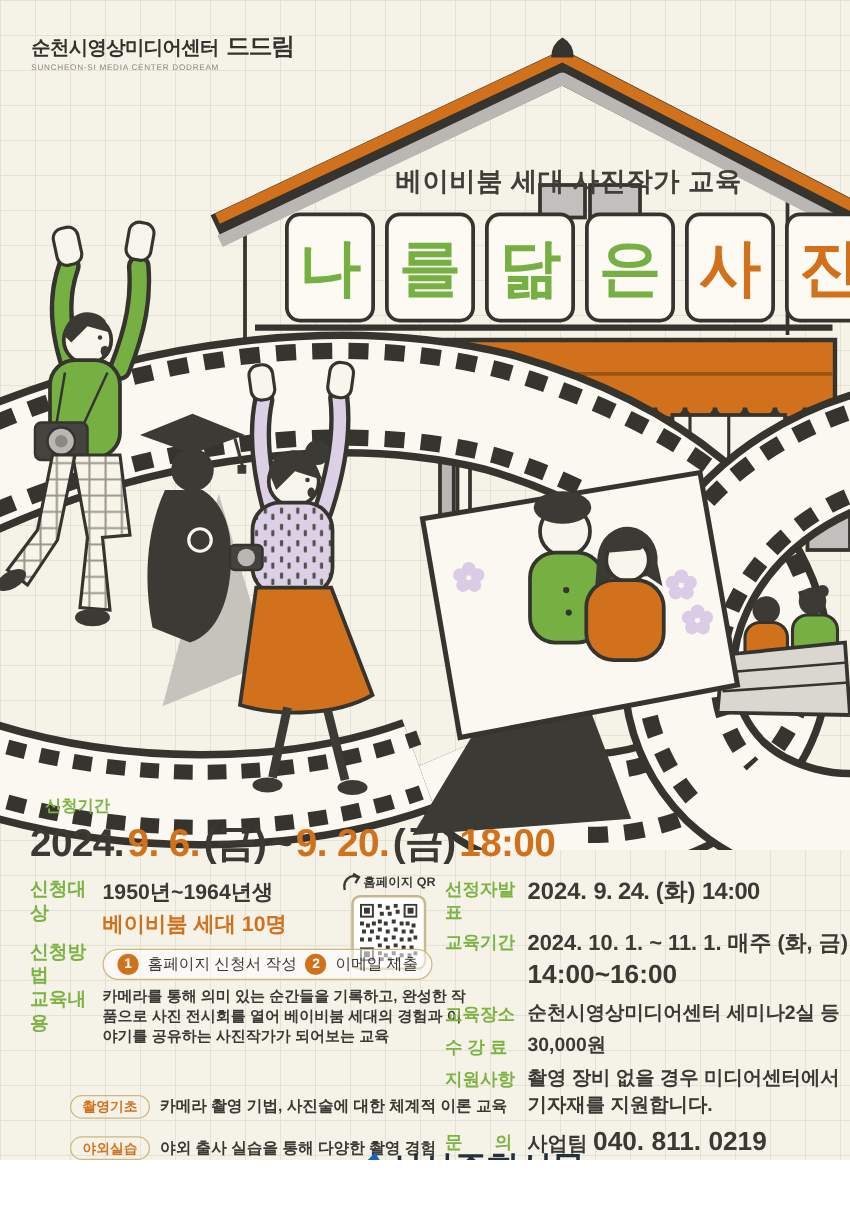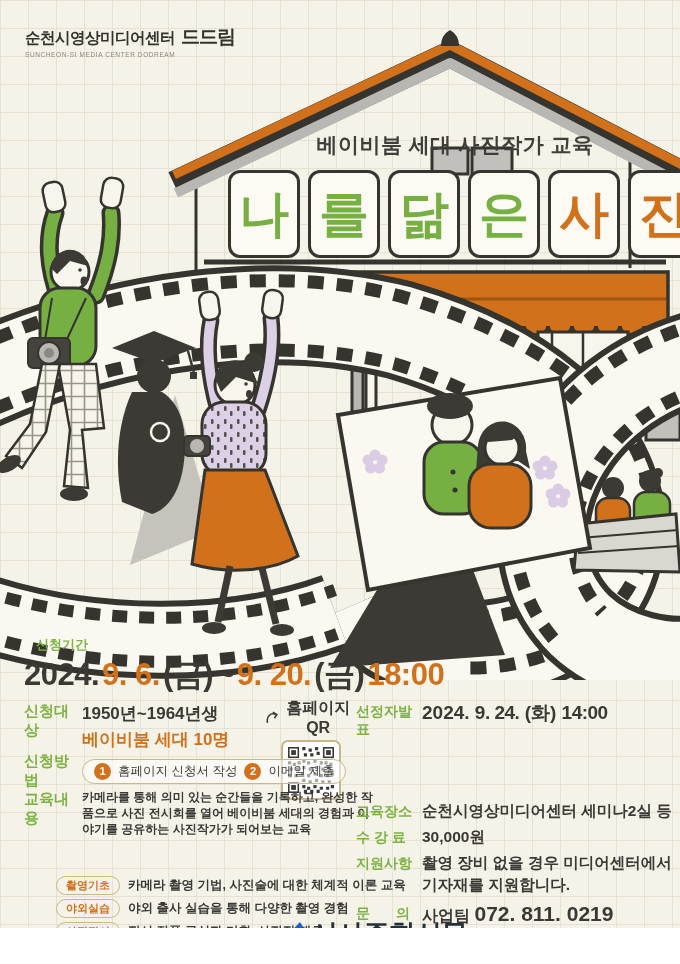--- a/index.html
+++ b/index.html
@@ -31,33 +31,33 @@
   .period .lab{font-size:13px;margin-left:12px;}
   .big-date{font-size:31px;font-weight:700;color:#3a3934;letter-spacing:-0.5px;white-space:nowrap;}
   .big-date span{margin-right:3px;}
   .row{position:absolute;display:flex;z-index:6;}
   .row .lab{font-size:15px;flex:0 0 58px;}
   .r-target{left:24px;top:702px;}
   .target-l1{font-size:17px;font-weight:700;color:#3a3934;}
   .target-l2{font-size:17px;font-weight:800;color:#d2711c;margin-top:3px;}
   .qrblock{position:absolute;left:266px;top:698px;width:90px;text-align:center;z-index:6;}
   .qrlabel{display:flex;align-items:center;justify-content:center;gap:2px;
-    font-size:16px;font-weight:700;color:#3a3934;}
+    font-size:10px;font-weight:700;color:#3a3934;}
   .qrbox{margin:3px auto 0;width:56px;height:56px;border:2px solid #c9b68a;border-radius:7px;
     background:#fff;display:flex;align-items:center;justify-content:center;}
   .r-method{left:24px;top:752px;align-items:center;}
   .pill{display:flex;align-items:center;gap:7px;border:1.5px solid #cbb984;border-radius:14px;
     padding:3px 11px;background:rgba(255,255,255,0.55);}
   .stepnum{width:17px;height:17px;border-radius:50%;background:#d2711c;color:#fff;
     font-size:11px;font-weight:800;display:flex;align-items:center;justify-content:center;}
   .steptext{font-size:12.5px;font-weight:400;color:#3a3934;white-space:nowrap;}
   .r-content{left:24px;top:790px;}
   .content-desc{width:292px;font-size:12px;font-weight:600;color:#3a3934;line-height:1.33;}
   .pillrows{position:absolute;left:56px;top:876px;z-index:6;}
-  .prow{display:flex;align-items:center;gap:8px;margin-bottom:4px;}
+  .prow{display:flex;align-items:center;gap:8px;margin-bottom:14px;}
   .badge{border:1.5px solid #cbb984;border-radius:11px;padding:1px 9px;
     font-size:11px;font-weight:800;color:#d2711c;white-space:nowrap;}
   .ptext{font-size:12.5px;font-weight:600;color:#3a3934;white-space:nowrap;}
   
   .rrow{position:absolute;left:356px;display:flex;z-index:6;}
   .rrow .lab{font-size:14px;flex:0 0 66px;padding-top:3px;}
   .ann{top:700px;}
   .ann-val{font-size:19px;color:#3a3934;font-weight:600;white-space:nowrap;}
   .ann-val b{font-weight:800;letter-spacing:-0.5px;}
   .edup{top:742px;}
@@ -324,20 +324,31 @@
   <div class="rrow ann">
     <div class="lab">선정자발표</div>
     <div class="ann-val">
       <span>2024.</span>
       <b>9. 24.</b>
       <span>(화)</span>
       <b>14:00</b>
     </div>
   </div>
 
+  <div class="rrow edup">
+    <div class="lab">교육기간</div>
+    <div>
+      <div class="edup-l1">
+        <span>2024.</span>
+        <b>10. 1. ~ 11. 1.</b>
+        <span>매주 (화, 금)</span>
+      </div>
+      <div class="edup-l2">14:00~16:00</div>
+    </div>
+  </div>
 
   <div class="rrow place">
     <div class="lab">교육장소</div>
     <div class="val15">순천시영상미디어센터 세미나2실 등</div>
   </div>
 
   <div class="rrow fee">
     <div class="lab">수 강 료</div>
     <div class="val15">30,000원</div>
   </div>
@@ -347,21 +358,21 @@
     <div class="val15">
       <div>촬영 장비 없을 경우 미디어센터에서</div>
       <div>기자재를 지원합니다.</div>
     </div>
   </div>
 
   <div class="rrow cont">
     <div class="lab">문 의</div>
     <div class="cont-val">
       <span>사업팀</span>
-      <b>072. 811. 0219</b>
+      <b>040. 811. 0219</b>
     </div>
   </div>
 
   <div class="watermark">
     <svg width="30" height="28" viewBox="0 0 30 28">
       <path d="M1,26 L24,2 L29,10 L12,22 Z" fill="#1565c0"></path>
       <path d="M12,22 L29,10 L22,27 Z" fill="#0d47a1"></path>
     </svg>
     <span class="wm-text">시사종합신문</span>
   </div>

